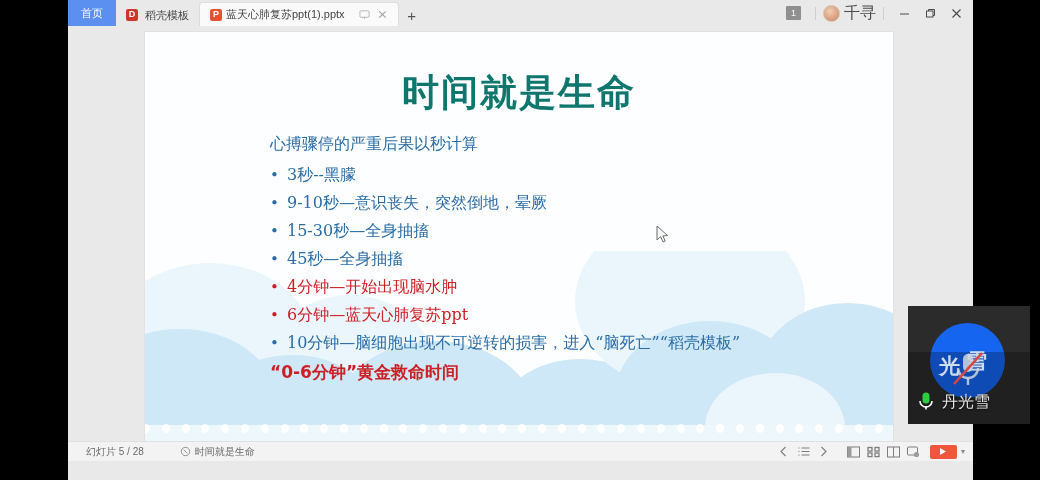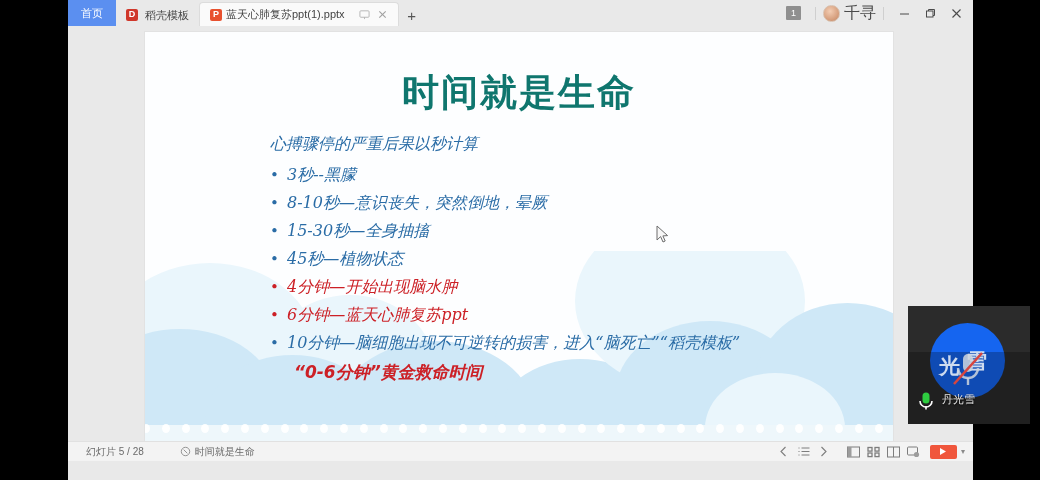--- a/index.html
+++ b/index.html
@@ -65,30 +65,30 @@
   .band{position:absolute;left:0;bottom:0;width:748px;height:26px;background:#eef7fb;}
   .dots{position:absolute;left:0;bottom:17px;width:748px;height:10px;}
   .dot{position:absolute;width:8px;height:9px;border-radius:50%;background:#ffffff;opacity:.92;}
 
   
   .s-title{
     position:absolute;left:0;top:36px;width:748px;text-align:center;
     color:#0f766e;font-size:37px;font-weight:bold;letter-spacing:2px;
     font-family:"DejaVu Sans","Liberation Sans",sans-serif;
   }
-  .s-body{position:absolute;left:125px;top:100px;width:610px;font-style:italic;}
+  .s-body{position:absolute;left:125px;top:100px;width:610px;}
   .s-lead{color:#2a6ca6;font-size:16px;line-height:24px;margin-bottom:5px;
           font-family:"DejaVu Serif","Liberation Serif",serif;}
   .s-li{display:flex;align-items:flex-start;font-size:16px;line-height:28px;
         font-family:"DejaVu Serif","Liberation Serif",serif;}
   .s-li .bul{width:17px;flex:0 0 auto;text-align:left;font-size:15px;line-height:28px;}
   .s-li .txt{flex:1 1 auto;}
   .c-blue{color:#2a6ca6;}
   .c-red{color:#cc2026;}
-  .s-gold{color:#cc2026;font-size:17px;font-weight:bold;line-height:30px;margin-left:24px;
+  .s-gold{color:#cc2026;font-size:17px;font-weight:bold;line-height:30px;
           font-family:"DejaVu Sans","Liberation Sans",sans-serif;}
 
   
   .cursor{position:absolute;left:511px;top:193px;z-index:25;}
 
   
   .statusbar{position:absolute;left:0;bottom:0;width:905px;height:19px;background:#f3f3f3;
              border-top:1px solid #e1e1e1;display:flex;align-items:center;font-size:10px;color:#6a6a6a;}
   .sb-item{display:flex;align-items:center;gap:4px;padding:0 18px;height:19px;}
   .sb-sp{flex:1 1 auto;}
@@ -102,21 +102,21 @@
   
   .cam{position:absolute;left:908px;top:306px;width:122px;height:118px;background:#2b2b2b;z-index:60;overflow:hidden;}
   .cam-circle{position:absolute;left:22px;top:17px;width:75px;height:75px;border-radius:50%;
               background:#1565f0;}
   .cam-shade{position:absolute;left:0;top:46px;width:122px;height:72px;background:rgba(0,0,0,.25);}
   .cam-ch{position:absolute;color:#dfe8f4;font-size:21px;font-weight:bold;
           font-family:"DejaVu Sans","Liberation Sans",sans-serif;opacity:.92;}
   .cam-ch1{left:31px;top:46px;}
   .cam-ch2{left:58px;top:41px;}
   .mic-mute{position:absolute;left:43px;top:44px;width:34px;height:40px;}
-  .cam-name{position:absolute;left:34px;top:86px;color:#e6e6e6;font-size:11px;
+  .cam-name{position:absolute;left:34px;top:86px;color:#e6e6e6;font-size:16px;
             font-family:"DejaVu Sans","Liberation Sans",sans-serif;text-shadow:0 1px 2px #000;}
   .cam-mic{position:absolute;left:10px;top:85px;width:16px;height:20px;}
 </style>
 </head>
 <body>
 
 <div class="screen">
 
   <div class="bar-left"></div>
   <div class="bar-right"></div>
@@ -245,29 +245,29 @@
 
         <div class="s-body">
           <div class="s-lead">心搏骤停的严重后果以秒计算</div>
           <div id="bullets">
               <div class="s-li c-blue">
                 <span class="bul">•</span>
                 <span class="txt">3秒--黑朦</span>
               </div>
               <div class="s-li c-blue">
                 <span class="bul">•</span>
-                <span class="txt">8-10秒—意识丧失，突然倒地，晕厥</span>
+                <span class="txt">9-10秒—意识丧失，突然倒地，晕厥</span>
               </div>
               <div class="s-li c-blue">
                 <span class="bul">•</span>
                 <span class="txt">15-30秒—全身抽搐</span>
               </div>
               <div class="s-li c-blue">
                 <span class="bul">•</span>
-                <span class="txt">45秒—植物状态</span>
+                <span class="txt">45秒—全身抽搐</span>
               </div>
               <div class="s-li c-red">
                 <span class="bul">•</span>
                 <span class="txt">4分钟—开始出现脑水肿</span>
               </div>
               <div class="s-li c-red">
                 <span class="bul">•</span>
                 <span class="txt">6分钟—蓝天心肺复苏ppt</span>
               </div>
               <div class="s-li c-blue">

